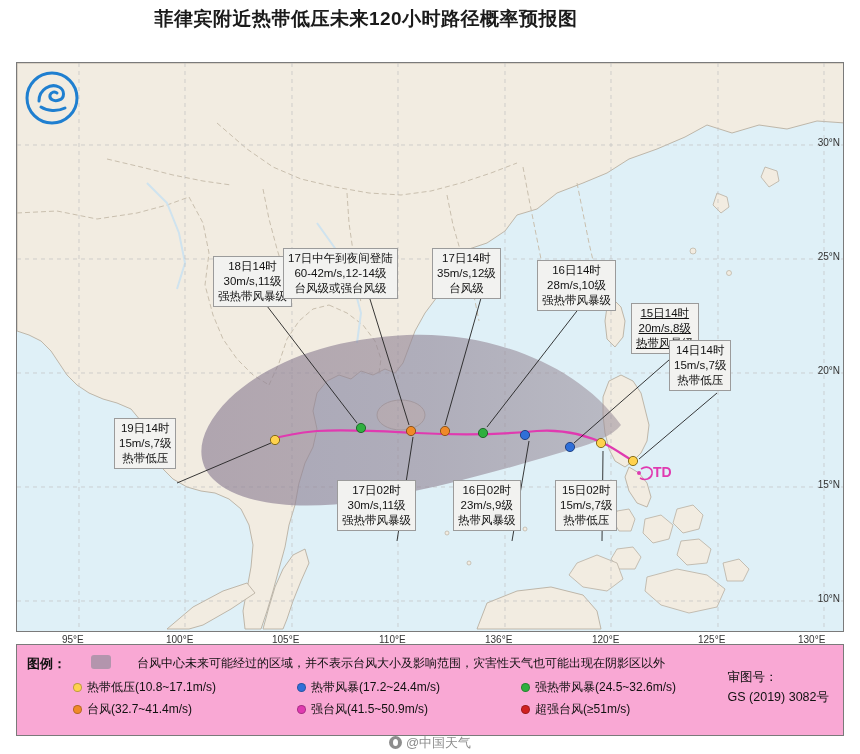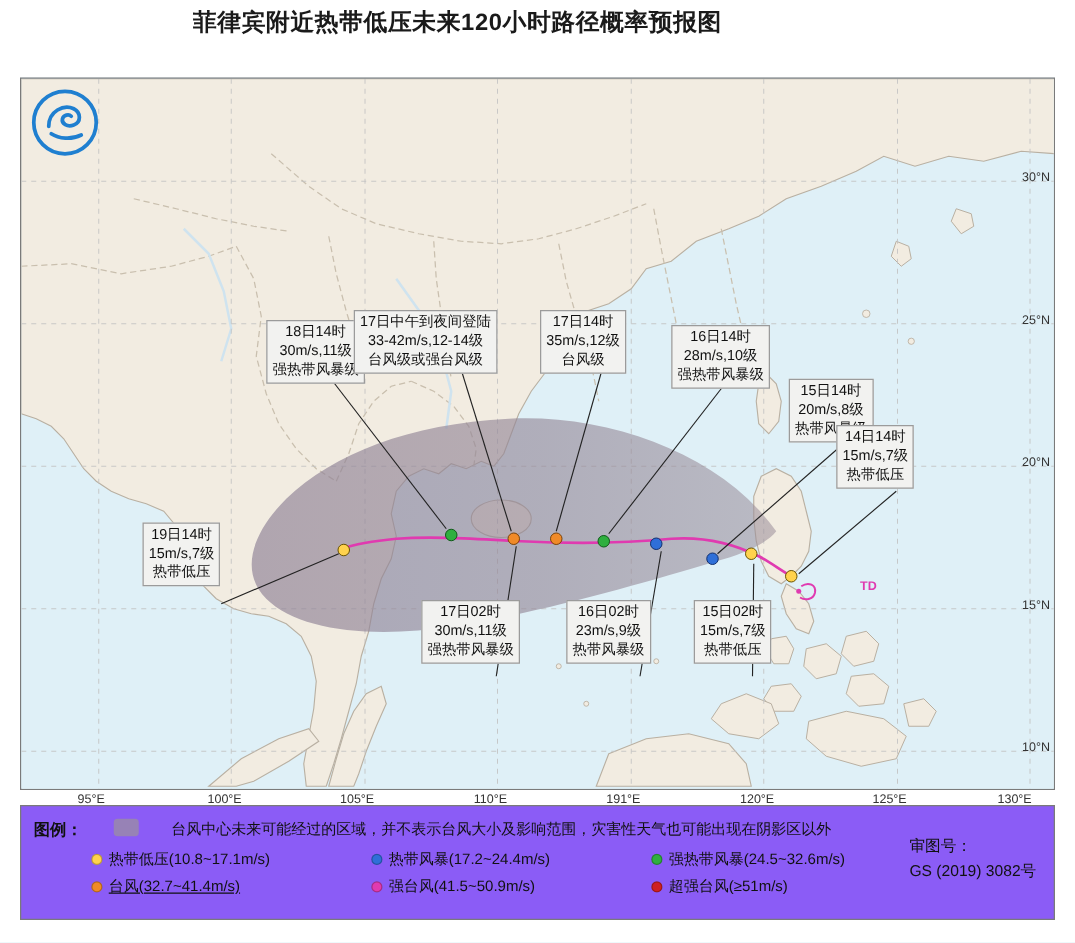--- a/index.html
+++ b/index.html
@@ -60,21 +60,21 @@
 
   
   .tick {
     position: absolute; font-size: 10px; color: #333;
     white-space: nowrap;
   }
 
   
   .legend {
     position: absolute; left: 16px; top: 644px; width: 828px; height: 92px;
-    border: 1px solid #7a7a7a; background: #8b5cf6;
+    border: 1px solid #7a7a7a; background: #f9a8d4;
   }
   .legend-title {
     position: absolute; left: 10px; top: 10px;
     font-size: 13px; font-weight: bold; color: #111;
   }
   .legend-note {
     position: absolute; left: 72px; top: 10px;
     font-size: 12px; color: #111;
   }
   .legend-swatch-shade {
@@ -255,37 +255,37 @@
 
 
     <div class="callout" style="left:196px; top:193px;">
       <div>18日14时</div>
       <div>30m/s,11级</div>
       <div>强热带风暴级</div>
     </div>
 
     <div class="callout" style="left:266px; top:185px;">
       <div>17日中午到夜间登陆</div>
-      <div>33-42m/s,12-14级</div>
+      <div>60-42m/s,12-14级</div>
       <div>台风级或强台风级</div>
     </div>
 
     <div class="callout" style="left:415px; top:185px;">
       <div>17日14时</div>
       <div>35m/s,12级</div>
       <div>台风级</div>
     </div>
 
     <div class="callout" style="left:520px; top:185px;margin-top:12px;">
       <div>16日14时</div>
       <div>28m/s,10级</div>
       <div>强热带风暴级</div>
     </div>
 
-    <div class="callout" style="left:614px; top:240px;">
+    <div class="callout" style="left:614px; top:240px;text-decoration:underline;">
       <div>15日14时</div>
       <div>20m/s,8级</div>
       <div>热带风暴级</div>
     </div>
 
     <div class="callout" style="left:652px; top:277px;">
       <div>14日14时</div>
       <div>15m/s,7级</div>
       <div>热带低压</div>
     </div>
@@ -307,34 +307,34 @@
       <div>23m/s,9级</div>
       <div>热带风暴级</div>
     </div>
 
     <div class="callout" style="left:538px; top:417px;">
       <div>15日02时</div>
       <div>15m/s,7级</div>
       <div>热带低压</div>
     </div>
 
-    <div style="position:absolute; left:671px; top:401px; font-size:10px; color:#e03ab0; font-weight:bold;">TD</div>
+    <div style="position:absolute; left:636px; top:401px; font-size:14px; color:#e03ab0; font-weight:bold;">TD</div>
 
     <div class="tick" style="right:3px; top:74px;">30°N</div>
     <div class="tick" style="right:3px; top:188px;">25°N</div>
     <div class="tick" style="right:3px; top:302px;">20°N</div>
     <div class="tick" style="right:3px; top:416px;">15°N</div>
     <div class="tick" style="right:3px; top:530px;">10°N</div>
   </div>
 
   <div class="tick" style="left:62px;  top:634px;">95°E</div>
   <div class="tick" style="left:166px; top:634px;">100°E</div>
   <div class="tick" style="left:272px; top:634px;">105°E</div>
   <div class="tick" style="left:379px; top:634px;">110°E</div>
-  <div class="tick" style="left:485px; top:634px;">191°E</div>
+  <div class="tick" style="left:485px; top:634px;">136°E</div>
   <div class="tick" style="left:592px; top:634px;">120°E</div>
   <div class="tick" style="left:698px; top:634px;">125°E</div>
   <div class="tick" style="left:798px; top:634px;">130°E</div>
 
   <div class="legend">
     <div class="legend-title">图例：</div>
     <div class="legend-swatch-shade"></div>
     <div class="legend-note" style="left:100px;margin-left:20px;">台风中心未来可能经过的区域，并不表示台风大小及影响范围，灾害性天气也可能出现在阴影区以外</div>
 
     <div class="legend-items">
@@ -346,35 +346,41 @@
         <div class="leg-item" style="width:224px;">
           <span class="leg-dot" style="background:#2f6fd8;"></span>
           <span>热带风暴(17.2~24.4m/s)</span>
         </div>
         <div class="leg-item">
           <span class="leg-dot" style="background:#2faf3f;"></span>
           <span>强热带风暴(24.5~32.6m/s)</span>
         </div>
       </div>
       <div class="leg-row">
-        <div class="leg-item" style="width:224px;text-decoration:underline;">
+        <div class="leg-item" style="width:224px;">
           <span class="leg-dot" style="background:#f08a28;"></span>
           <span>台风(32.7~41.4m/s)</span>
         </div>
         <div class="leg-item" style="width:224px;">
           <span class="leg-dot" style="background:#e03ab0;"></span>
           <span>强台风(41.5~50.9m/s)</span>
         </div>
         <div class="leg-item">
           <span class="leg-dot" style="background:#d02020;"></span>
           <span>超强台风(≥51m/s)</span>
         </div>
       </div>
     </div>
 
     <div class="audit">
       <div>审图号：</div>
       <div>GS (2019) 3082号</div>
     </div>
   </div>
 
+  <div class="watermark">
+    <span class="wm-inner">
+      <span class="wm-eye"></span>
+      <span>@中国天气</span>
+    </span>
+  </div>
 
 </div>
 
 </body></html>

